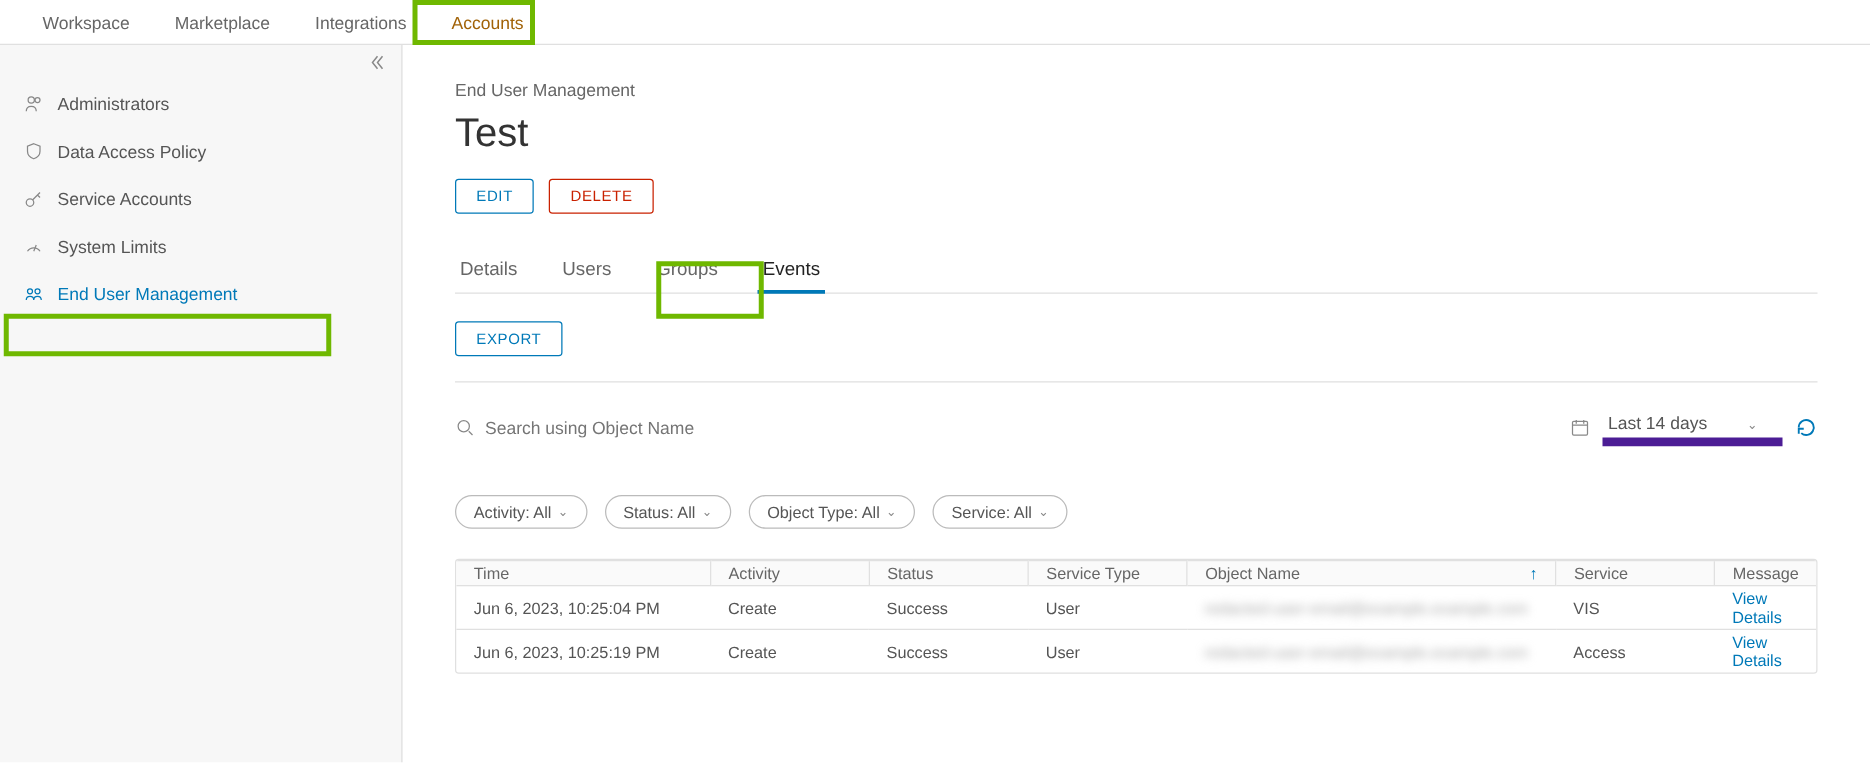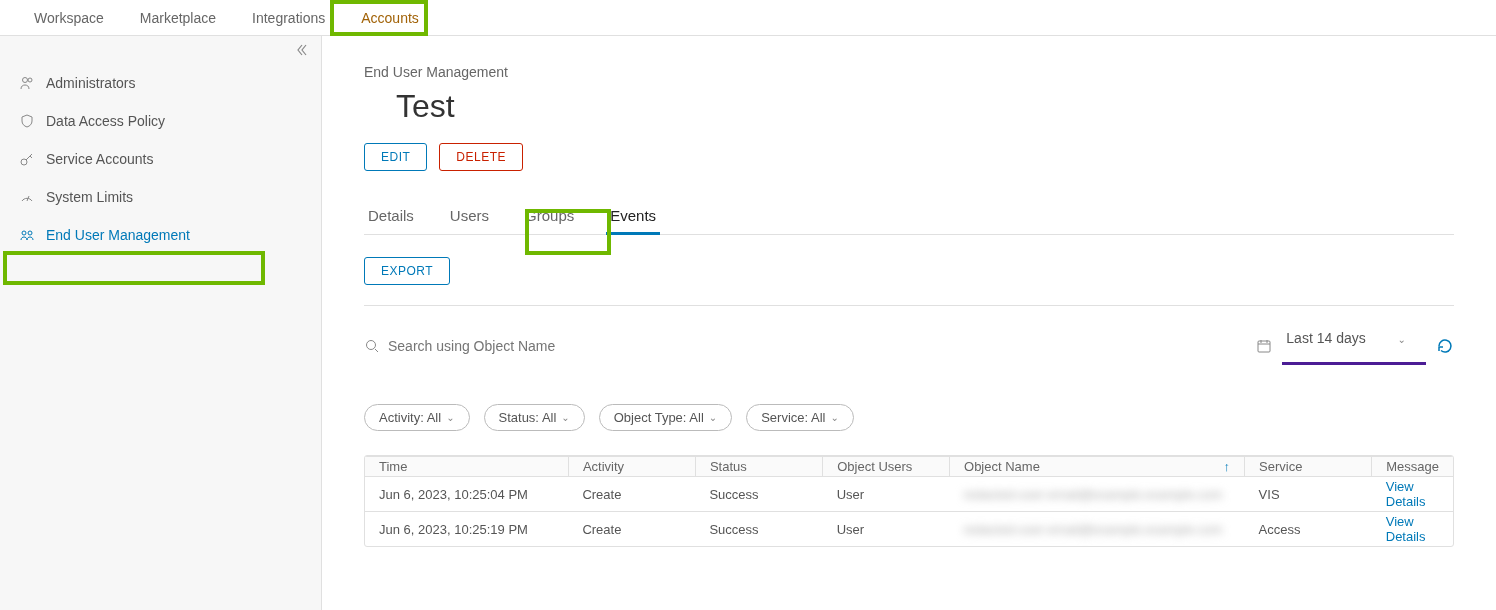--- a/index.html
+++ b/index.html
@@ -114,21 +114,20 @@
     .breadcrumb {
       color: #666;
       font-size: 14px;
       margin-bottom: 8px;
     }
     .page-title {
       font-size: 32px;
       font-weight: 400;
       color: #333;
       margin-bottom: 18px;
-      margin-left: 32px;
     }
     .btn-row { display: flex; gap: 12px; margin-bottom: 28px; }
     .btn {
       padding: 6px 16px;
       font-size: 12px;
       letter-spacing: 0.5px;
       background: #fff;
       border: 1px solid;
       border-radius: 3px;
       cursor: pointer;
@@ -185,22 +184,22 @@
       color: #555;
       width: 300px;
       background: transparent;
     }
     .date-area {
       display: flex;
       align-items: center;
       gap: 10px;
     }
     .date-select {
-      border-bottom: 3px solid #4c1d95;
-      padding: 4px 20px 16px 4px;
+      border-bottom: 7px solid #4c1d95;
+      padding: 4px 20px 4px 4px;
       color: #555;
       cursor: pointer;
       font-size: 14px;
     }
     .refresh-icon { color: #0079b8; cursor: pointer; }
     
     
     .filters { display: flex; gap: 14px; margin-bottom: 24px; }
     .pill {
       border: 1px solid #bbb;
@@ -386,21 +385,21 @@
         </div>
     </div>
     
     <div class="table-wrap">
       <table class="table">
         <thead>
           <tr>
             <th style="width:210px;">Time</th>
             <th style="width:130px;">Activity</th>
             <th style="width:130px;">Status</th>
-            <th style="width:130px;">Object Users</th>
+            <th style="width:130px;">Service Type</th>
             <th style="width:300px;"><span>Object Name</span><span class="sort-arrow" style="float:right;">↑</span></th>
             <th style="width:130px;">Service</th>
             <th>Message</th>
           </tr>
         </thead>
         <tbody>
           <tr>
             <td>Jun 6, 2023, 10:25:04 PM</td>
             <td>Create</td>
             <td>Success</td>

